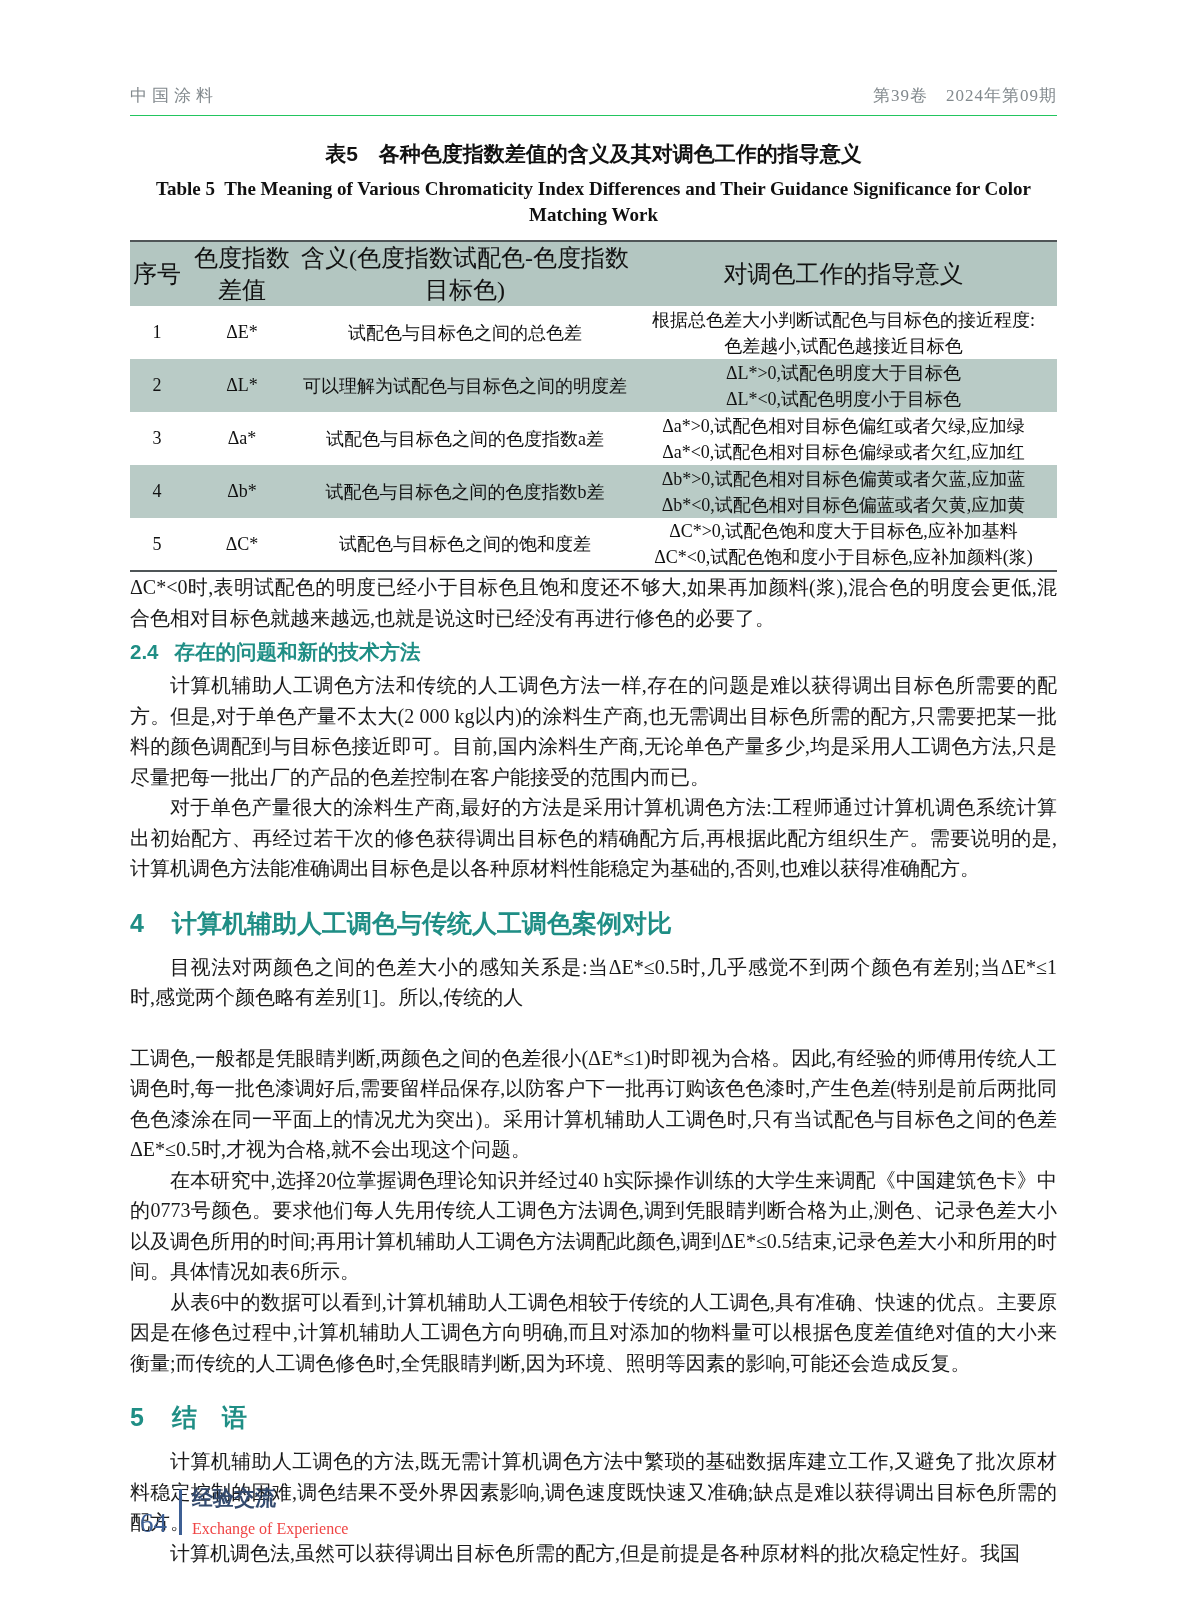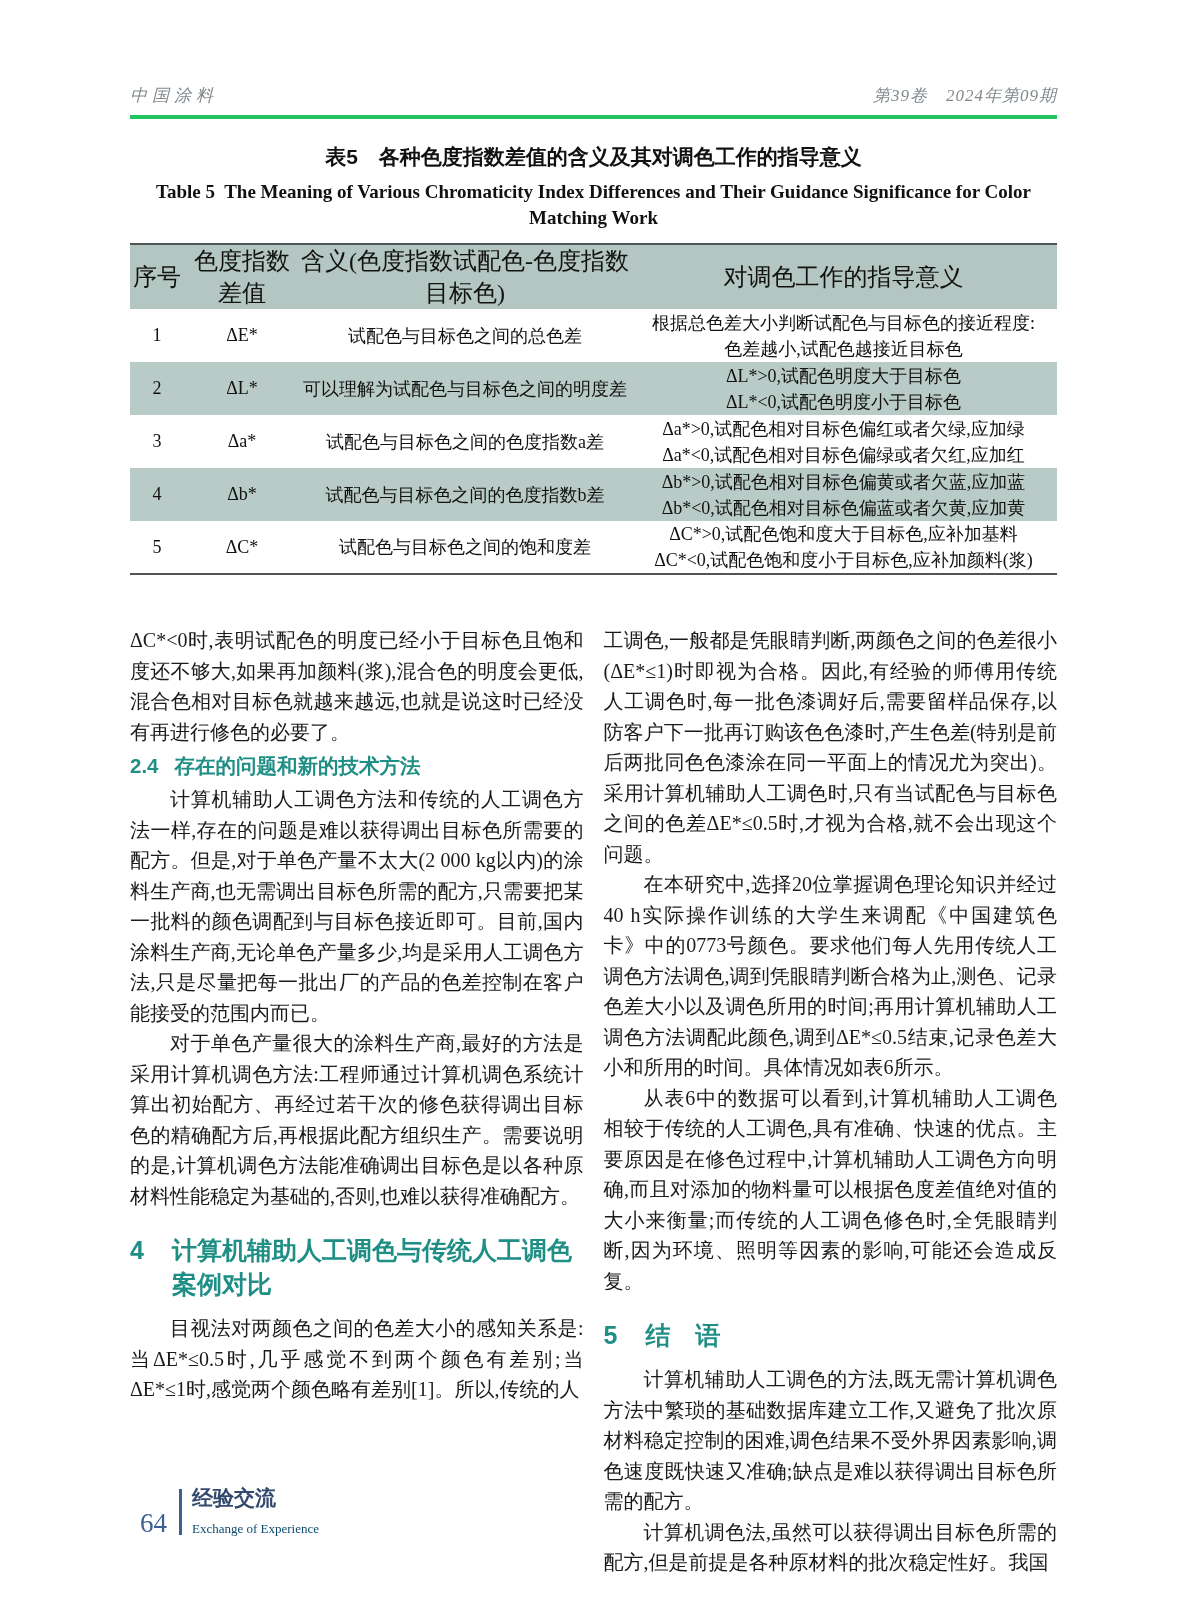--- a/index.html
+++ b/index.html
@@ -9,21 +9,21 @@
     position: relative;
     font-family: "Liberation Serif", "DejaVu Serif", serif;
     color: #1a1a1a;
     overflow: hidden;
   }
   .page { padding: 84px 130px 0 130px; }
 
   
   .running-head {
     display: flex; justify-content: space-between; align-items: flex-end;
-    padding-bottom: 8px; border-bottom: 4px solid #22c55e; font-style: italic;
+    padding-bottom: 8px; border-bottom: 1px solid #22c55e;
   }
   .journal-name { font-size: 17px; color: #82898d; letter-spacing: 5px; }
   .issue-info   { font-size: 17px; color: #82898d; letter-spacing: 1px; }
 
   
   .tbl-caption-zh {
     margin-top: 24px; text-align: center;
     font-family: "Liberation Sans", "DejaVu Sans", sans-serif;
     font-weight: bold; font-size: 21px; color: #111;
   }
@@ -49,22 +49,23 @@
   }
   .tbl5 td {
     height: 53px; text-align: center; vertical-align: middle; color: #111;
   }
   .tbl5 tr.band td { background: #b9cbc6; }
   .tbl5 .guide-line { line-height: 26px; }
   .sup-star { letter-spacing: 0; }
 
   
   .body-cols {
-    display: flex; gap: 20px; margin-top: 50px;
+    display: flex; gap: 30px; 
     text-align: justify;
+    flex-direction: column;
   }
   .col { flex: 1; min-width: 0; }
   .col p {
     font-size: 20px; line-height: 30.5px; color: #1a1a1a;
     text-indent: 2em;
   }
   .col p.cont { text-indent: 0; }
 
   .h-sub {
     display: flex; align-items: baseline;
@@ -91,21 +92,21 @@
   .page-num {
     font-size: 27px; color: #3d5f94; margin-right: 12px;
     align-self: flex-end; line-height: 30px;
   }
   .footer-bar { width: 3px; height: 46px; background: #3d5f94; margin-right: 10px; }
   .footer-titles { display: flex; flex-direction: column; justify-content: center; }
   .footer-zh {
     font-family: Liberation Serif, serif;
     font-weight: bold; font-size: 21px; color: #334a6e; line-height: 24px;
   }
-  .footer-en { font-size: 13px; color: #0c4a6e; line-height: 18px; margin-top: 10px; }
+  .footer-en { font-size: 16px; color: #ef4444; line-height: 18px; margin-top: 10px; }
 </style>
 </head>
 <body>
 
 <div class="page">
 
   <div class="running-head">
     <span class="journal-name">中国涂料</span>
     <span class="issue-info">第39卷　2024年第09期</span>
   </div>

